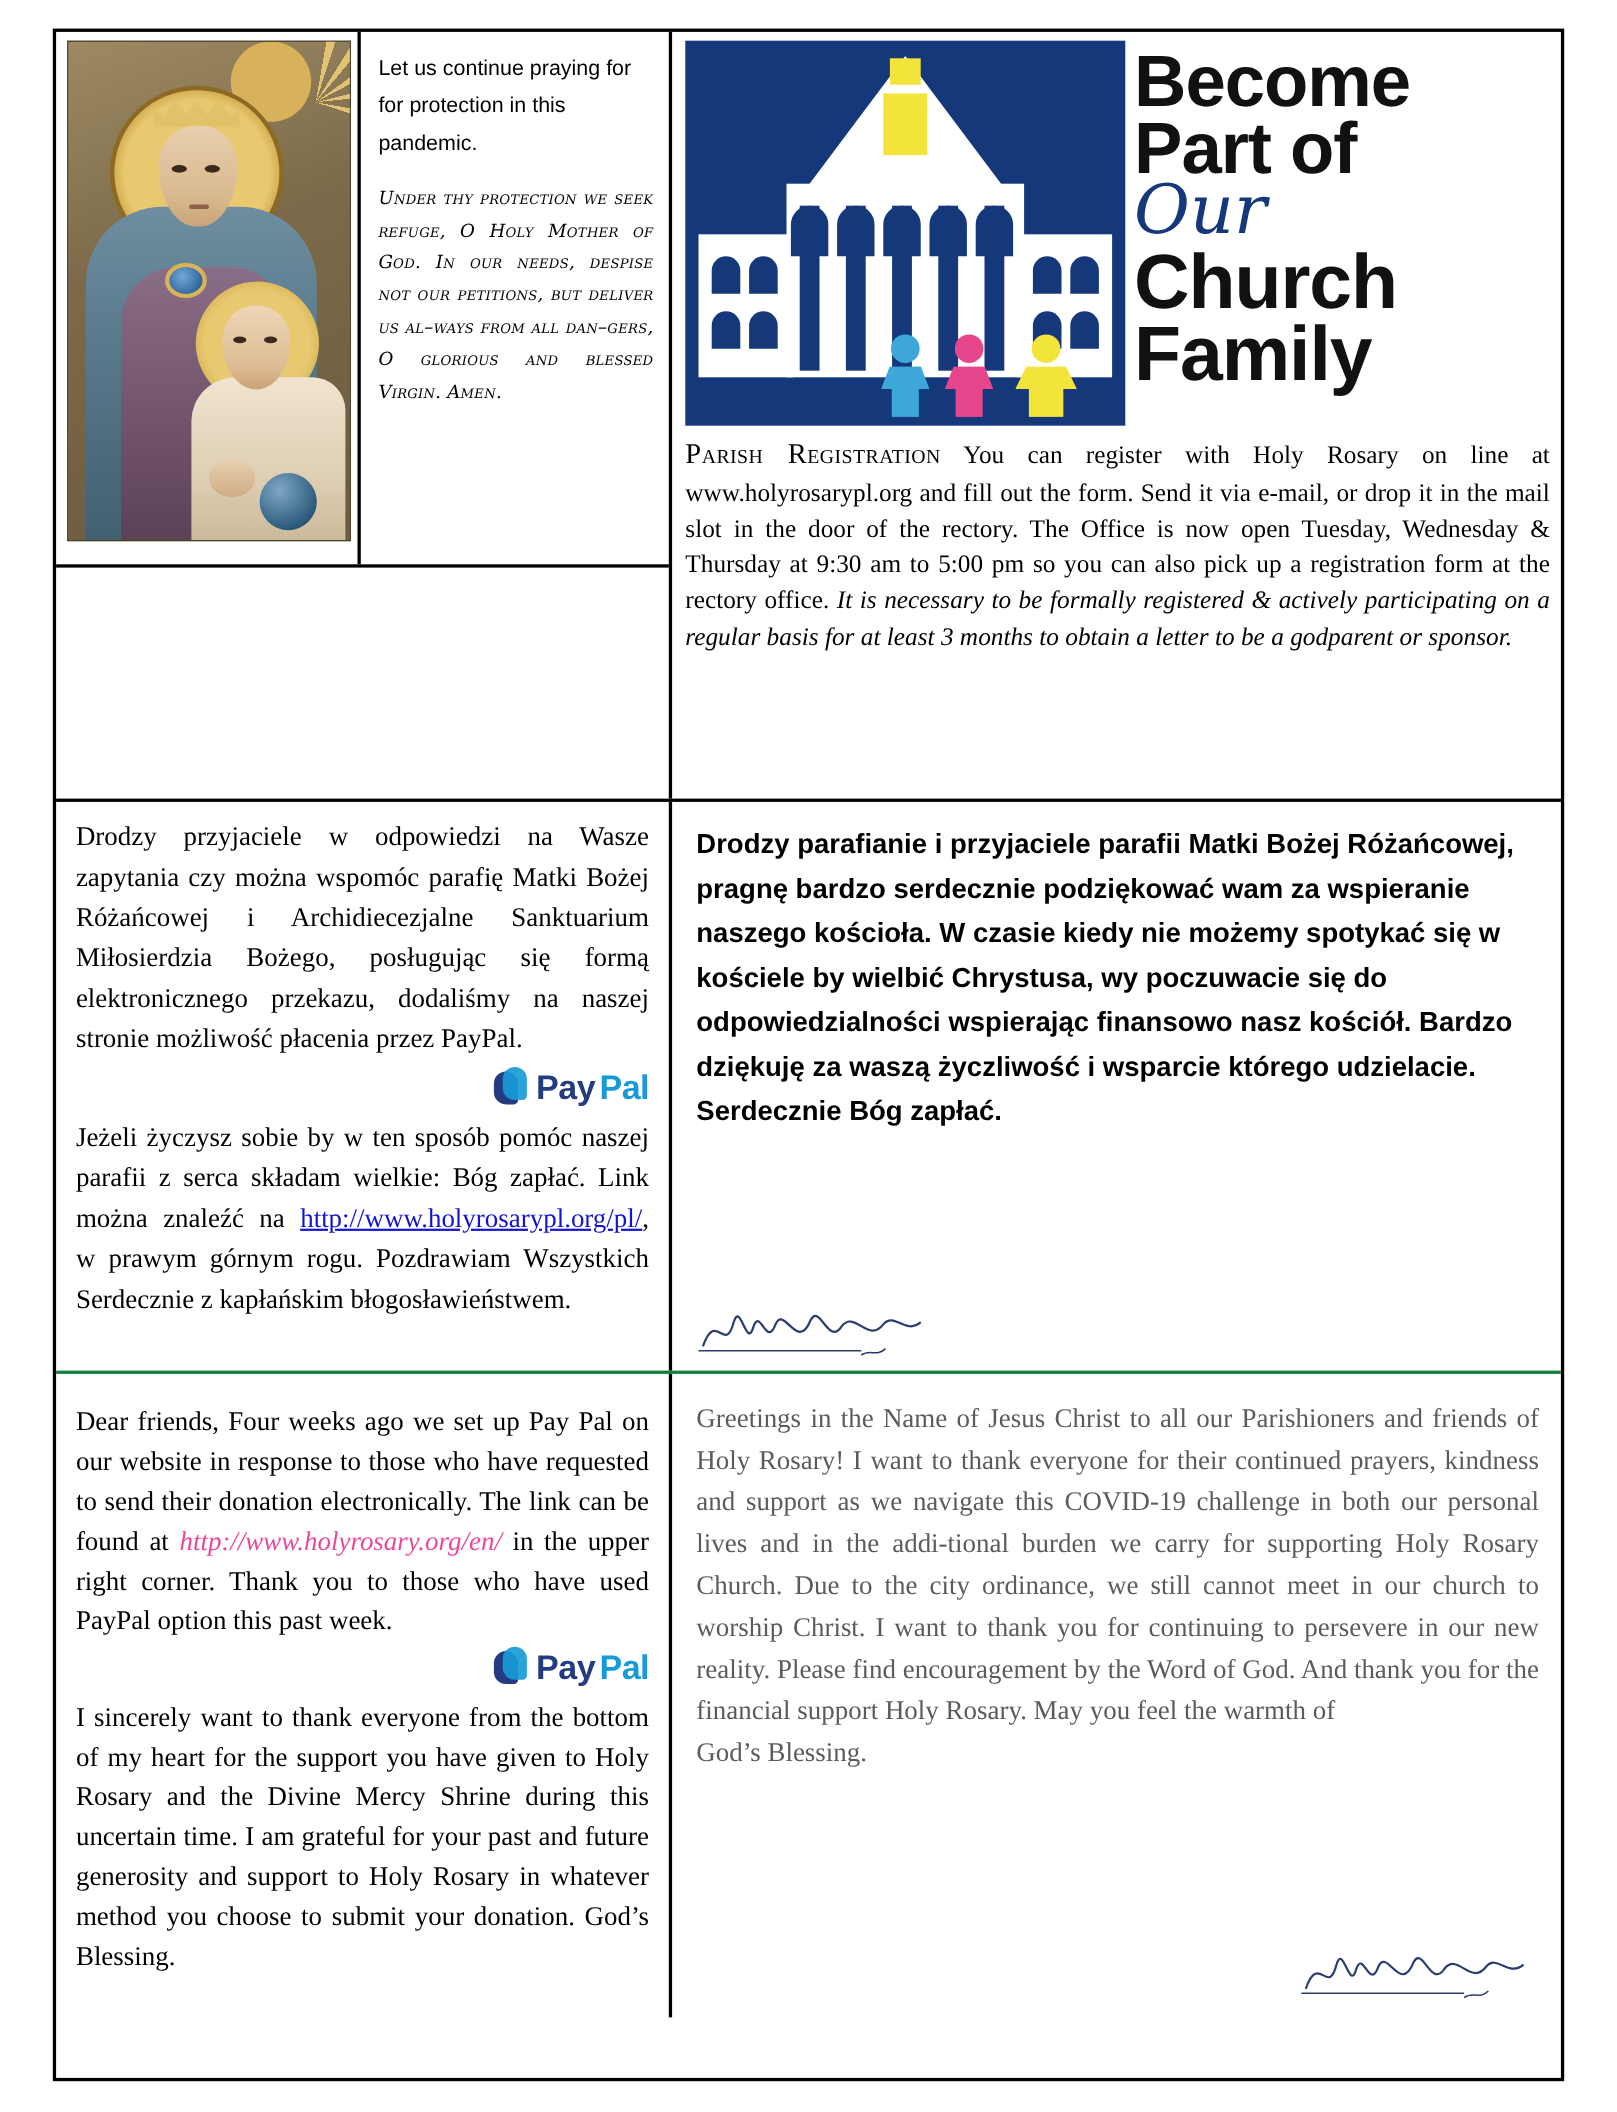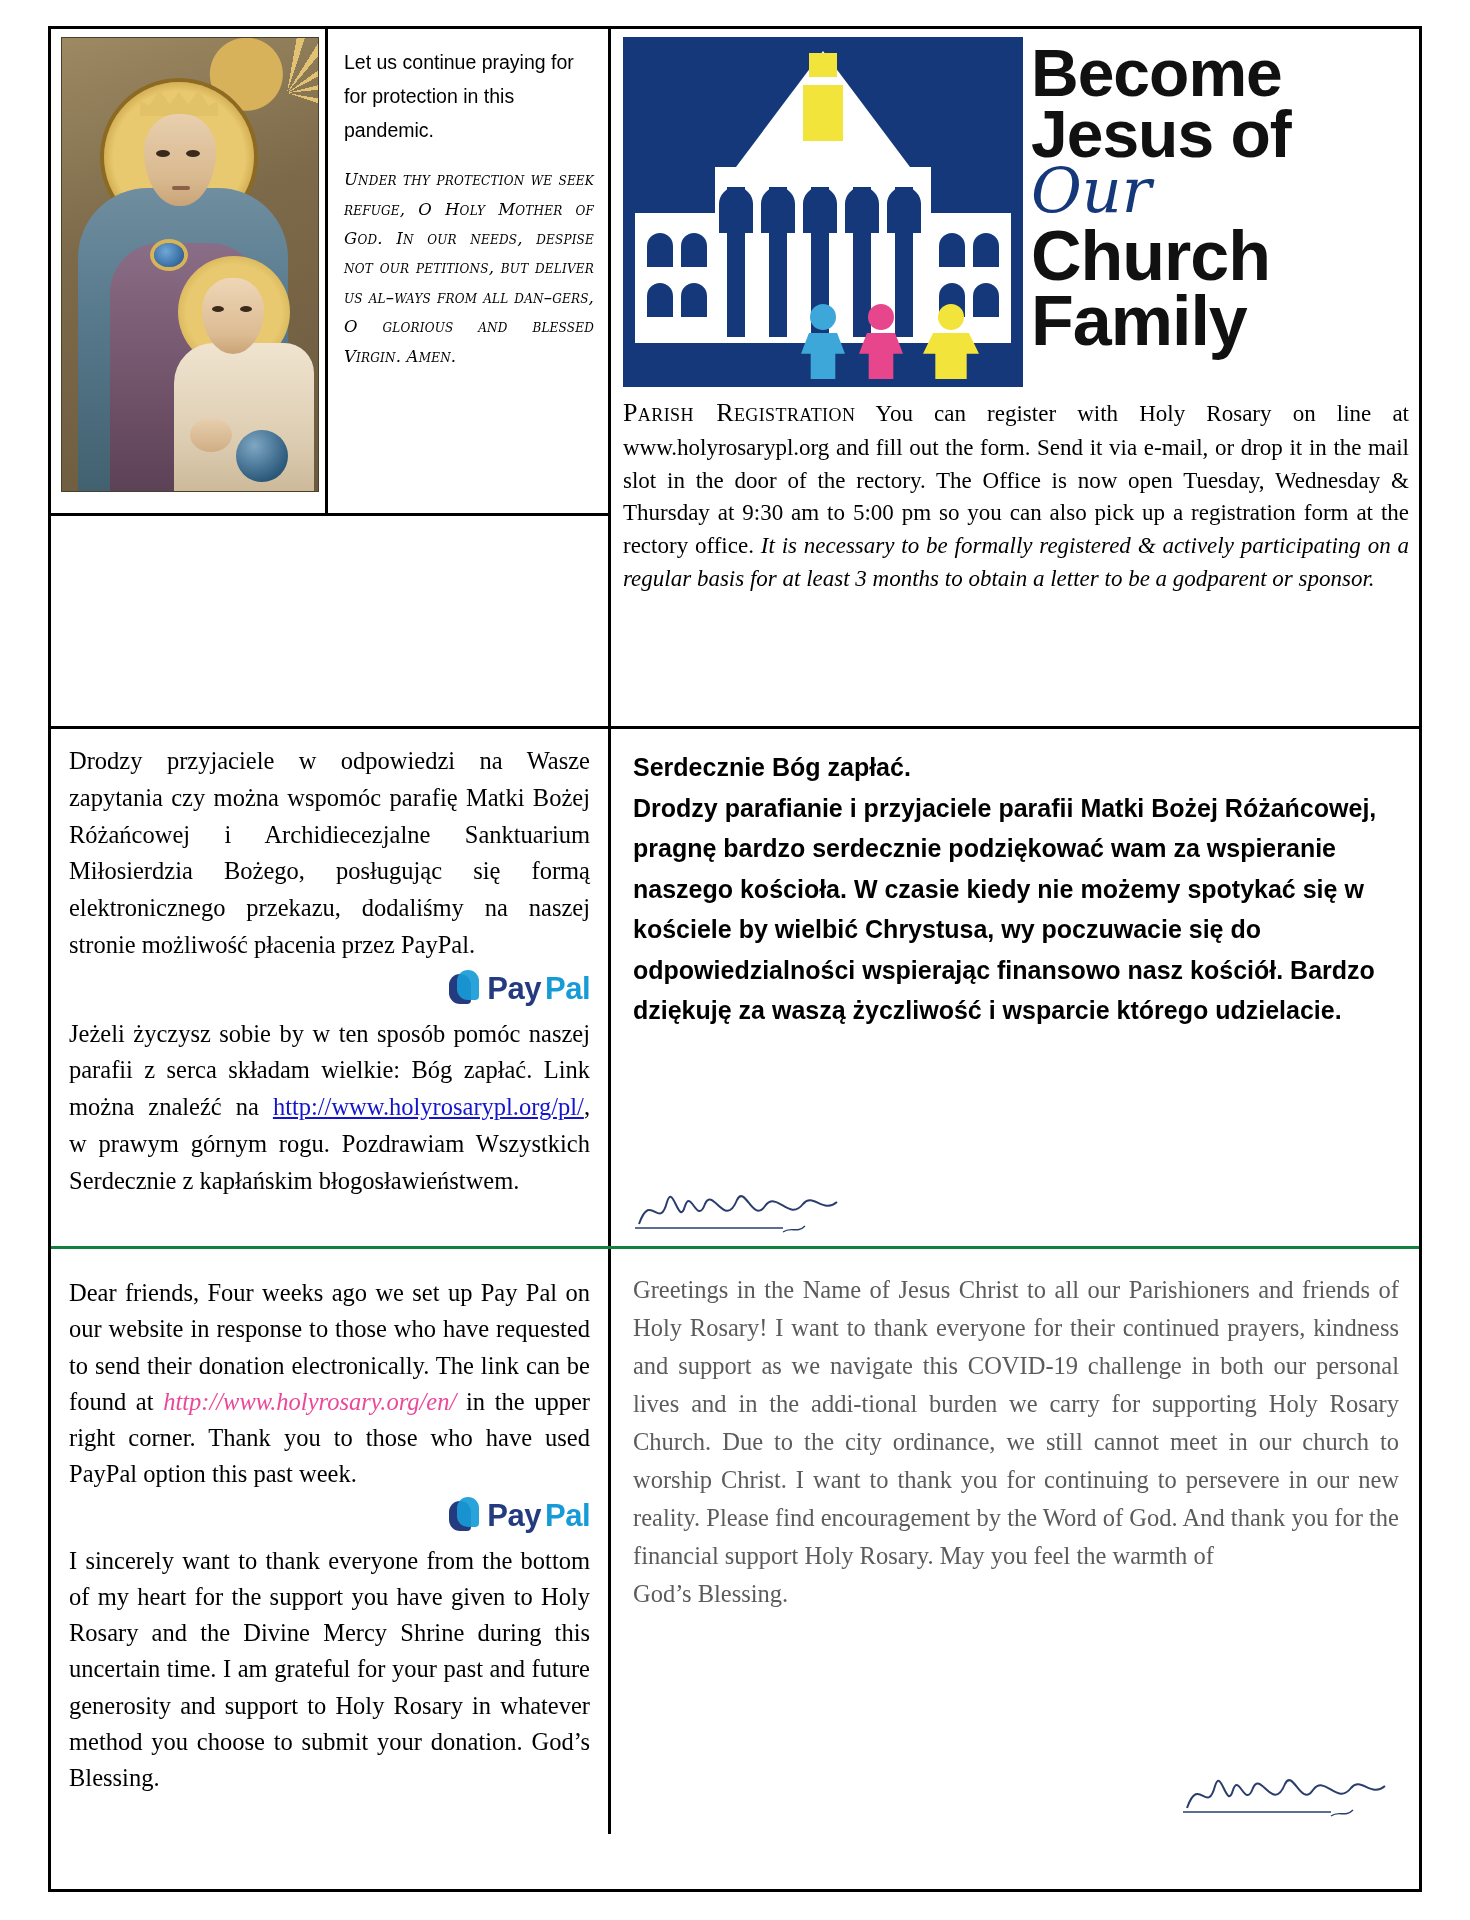--- a/index.html
+++ b/index.html
@@ -495,21 +495,21 @@
             <div class="head" style="background:#e8468c;"></div>
             <div class="body" style="background:#e8468c;"></div>
           </div>
           <div class="b-person" style="left:300px;">
             <div class="head" style="background:#f2e43a;"></div>
             <div class="body" style="background:#f2e43a; width:56px;"></div>
           </div>
         </div>
         <div class="banner-words">
           <div class="bw1">Become</div>
-          <div class="bw2">Jesus of</div>
+          <div class="bw2">Part of</div>
           <div class="bw3">Our</div>
           <div class="bw4">Church</div>
           <div class="bw5">Family</div>
         </div>
       </div>
       <div class="registration">
         <span class="kw">Parish  Registration</span><span> You can register with Holy Rosary on line at www.holyrosarypl.org and fill out the form. Send it via e-mail, or drop it in the mail slot in the door of the rectory. The Office   is now open Tuesday, Wednesday &amp;  Thursday   at 9:30 am to 5:00 pm so you can also pick up a registration form at the rectory office. </span><span class="emph">It is necessary to be formally registered &amp; actively participating on a regular basis for at least 3 months to obtain a letter to be a godparent or sponsor.</span>
       </div>
     </div>
   </div>
@@ -523,22 +523,22 @@
           <span>Pay</span>
             <span class="pp-blue2">Pal</span>
         </span>
       </div>
       <p class="pl-text">
         <span>Jeżeli życzysz sobie by w ten sposób pomóc naszej parafii z serca składam wielkie: Bóg zapłać.  Link można znaleźć na </span><a href="#">http://www.holyrosarypl.org/pl/</a><span>, w prawym górnym rogu. Pozdrawiam Wszystkich Serdecznie z kapłańskim błogosławieństwem.</span>
       </p>
     </div>
 
     <div class="mid-right">
+      <p class="pl-bold">Drodzy parafianie i przyjaciele parafii Matki Bożej Różańcowej, pragnę bardzo serdecznie podziękować wam za wspieranie naszego kościoła. W czasie kiedy nie możemy spotykać się w kościele by wielbić Chrystusa, wy poczuwacie się do odpowiedzialności wspierając finansowo nasz kościół. Bardzo dziękuję za waszą życzliwość i wsparcie którego udzielacie.</p>
       <p class="pl-bold">Serdecznie Bóg zapłać.</p>
-      <p class="pl-bold">Drodzy parafianie i przyjaciele parafii Matki Bożej Różańcowej, pragnę bardzo serdecznie podziękować wam za wspieranie naszego kościoła. W czasie kiedy nie możemy spotykać się w kościele by wielbić Chrystusa, wy poczuwacie się do odpowiedzialności wspierając finansowo nasz kościół. Bardzo dziękuję za waszą życzliwość i wsparcie którego udzielacie.</p>
       <svg class="signature" viewBox="0 0 210 60">
         <path d="M6 44 C 18 10, 26 52, 34 22 C 40 2, 46 48, 52 26 C 58 8, 64 46, 72 24
                  C 80 6, 92 50, 104 20 C 112 4, 120 44, 132 26 C 144 10, 156 42, 170 24
                  C 180 12, 190 34, 204 22" fill="none" stroke="#2a3d6e" stroke-width="2"></path>
         <path d="M2 48 H 150" fill="none" stroke="#2a3d6e" stroke-width="1.4"></path>
         <path d="M150 52 c 8 -6, 14 2, 22 -6" fill="none" stroke="#2a3d6e" stroke-width="1.4"></path>
       </svg>
     </div>
   </div>
 

